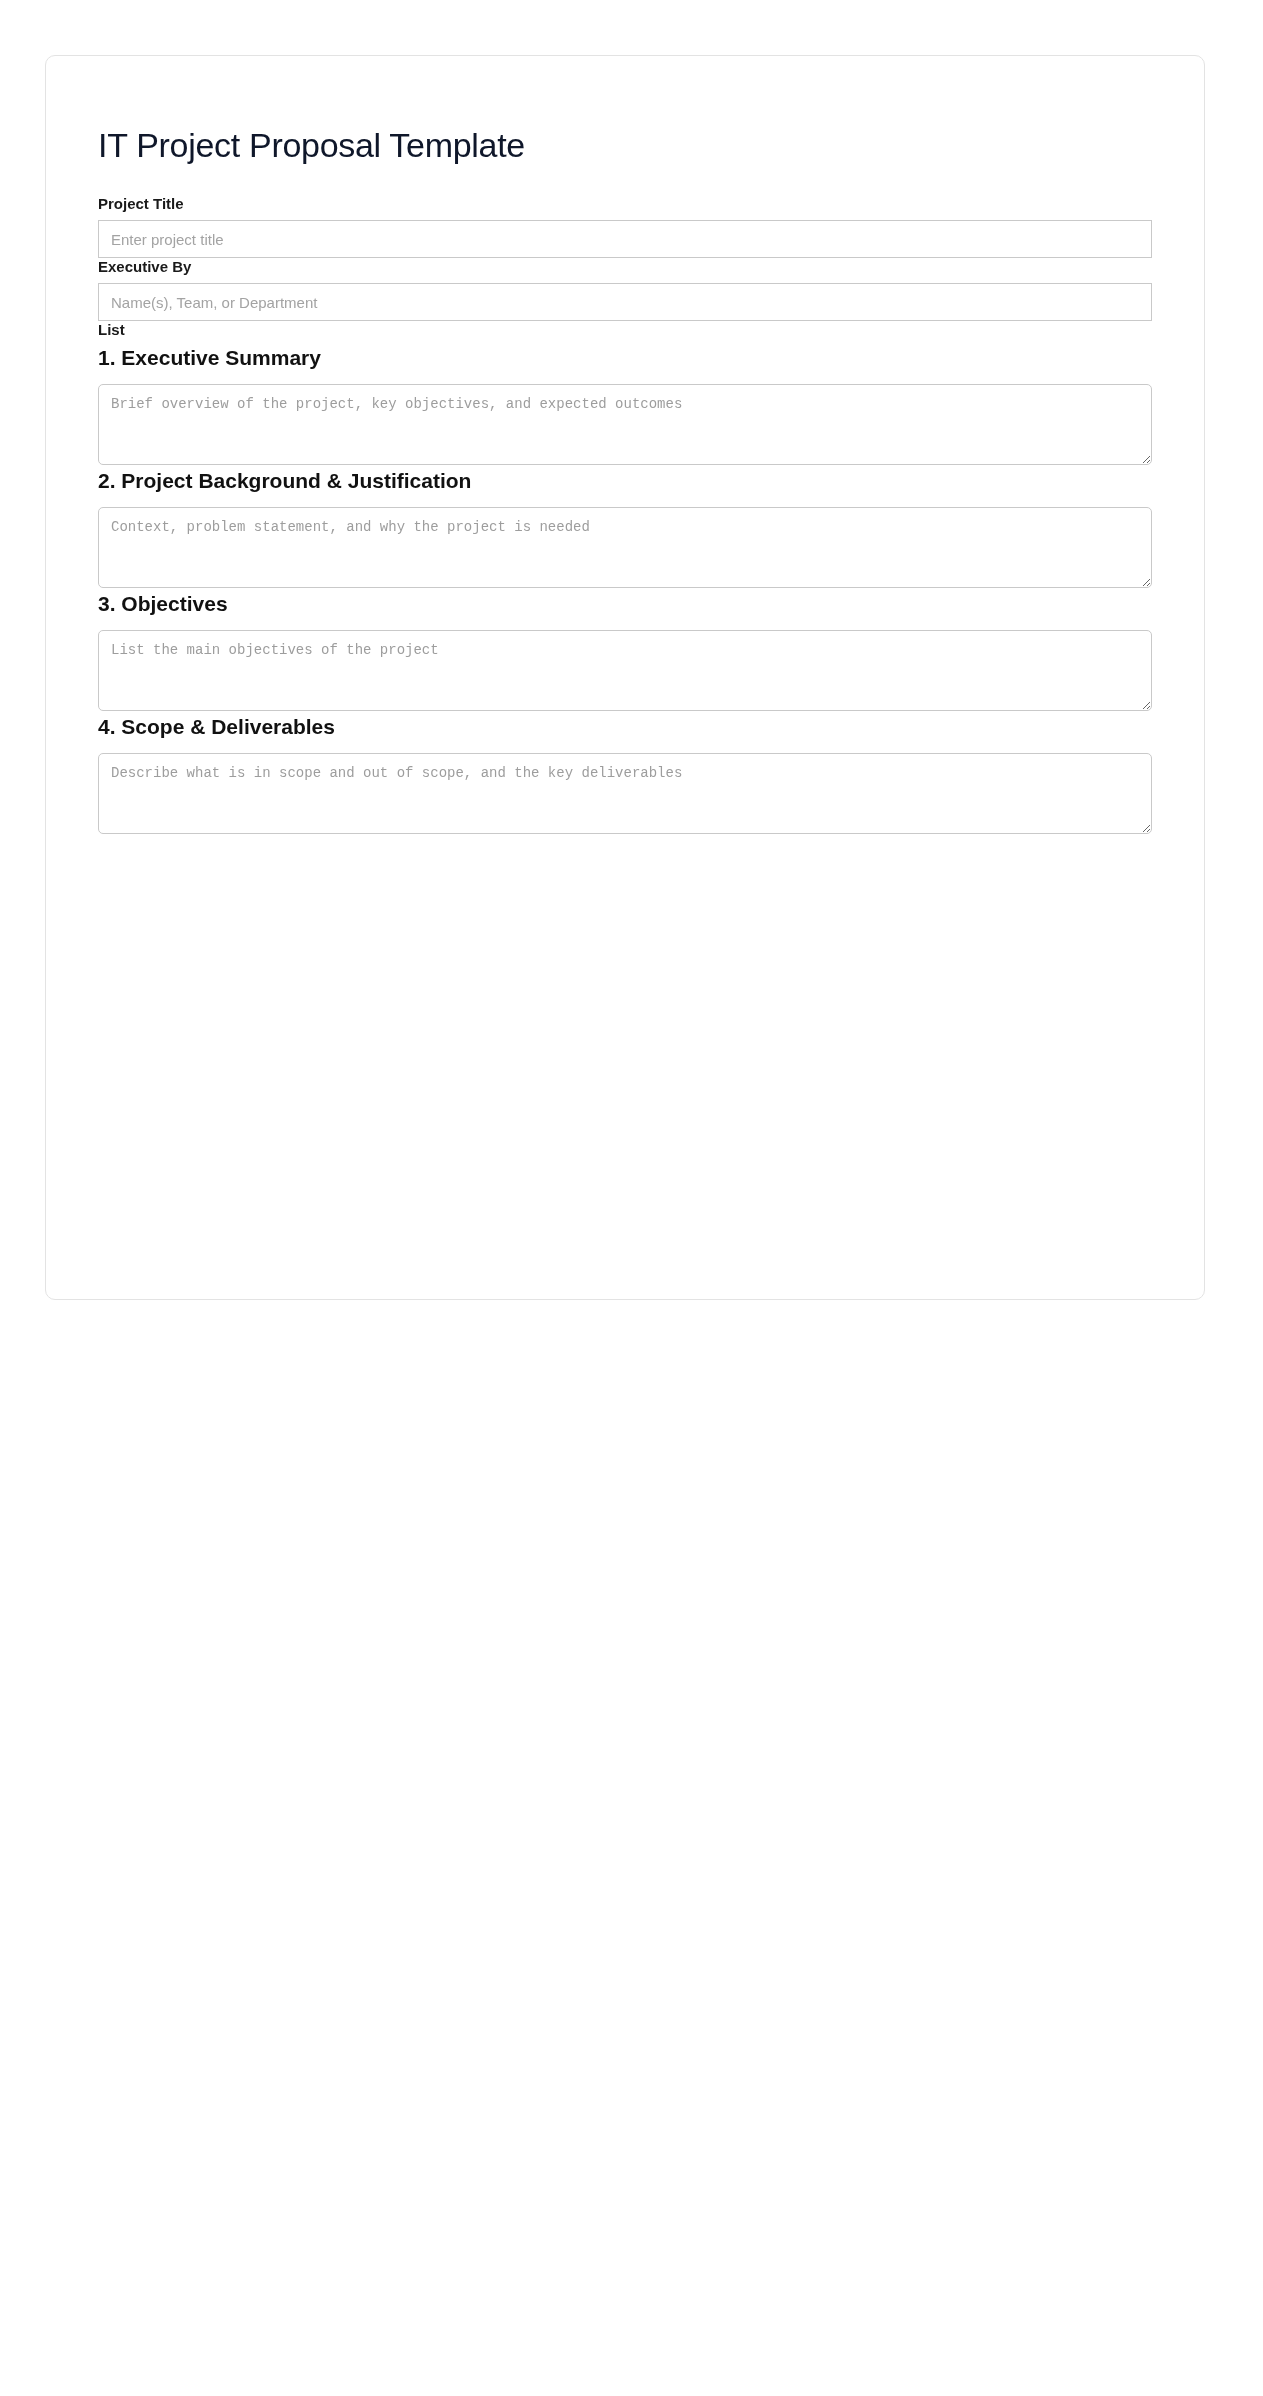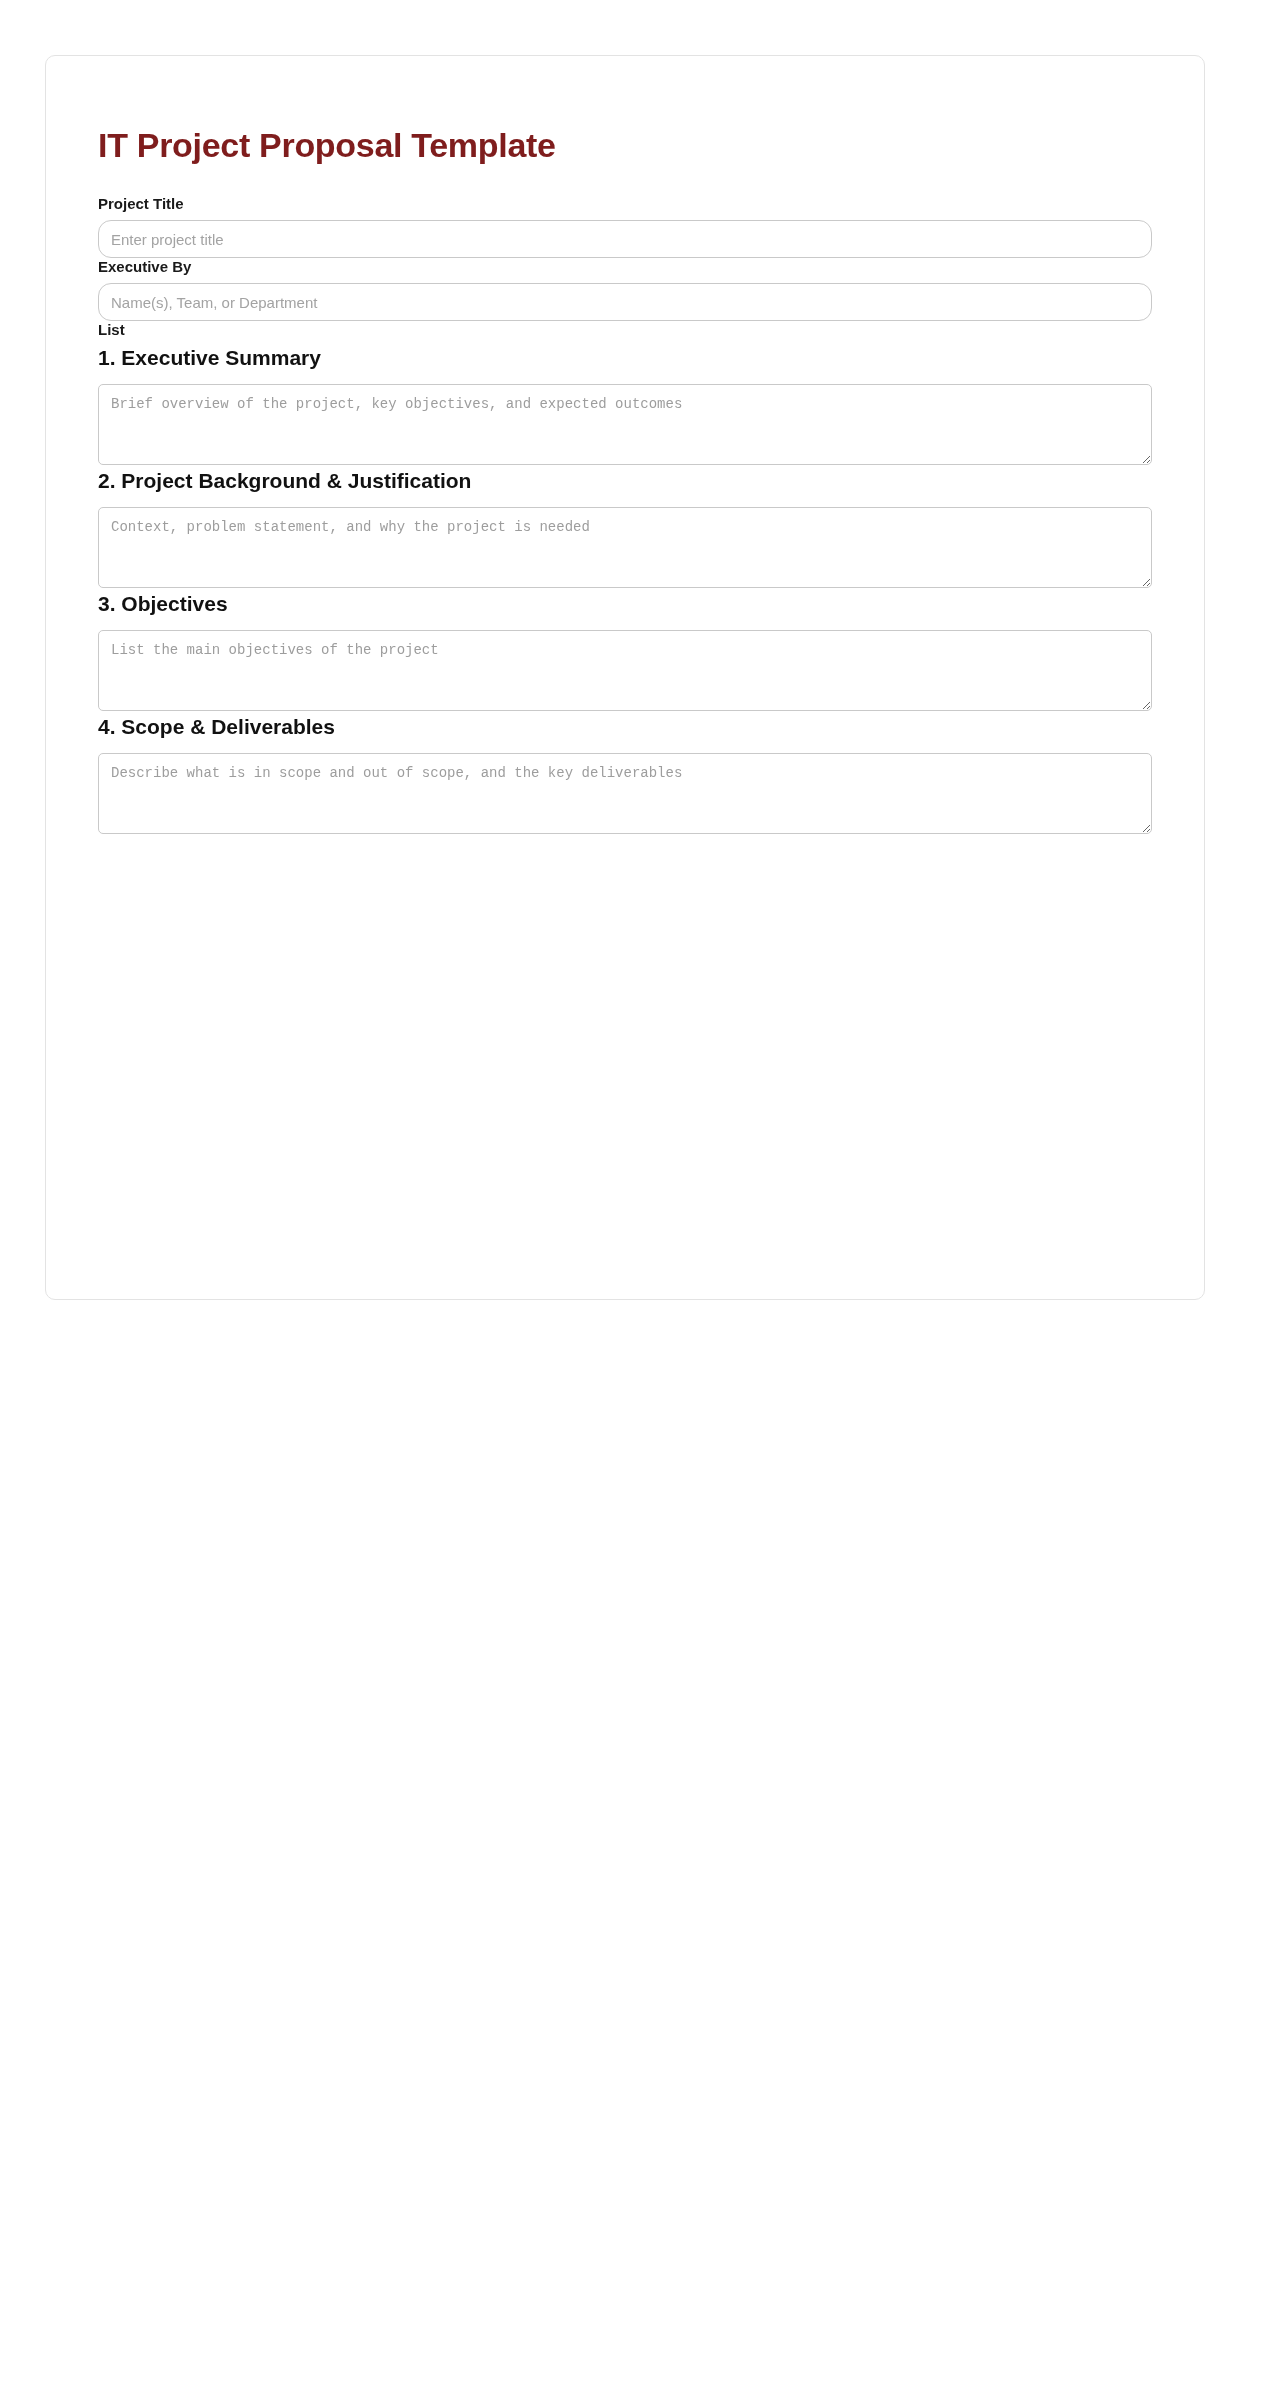--- a/index.html
+++ b/index.html
@@ -25,41 +25,41 @@
     background: #ffffff;
     box-sizing: border-box;
     padding: 60px 52px 40px 52px;
     width: 1160px;
     height: 1245px;
     overflow: hidden;
     position: relative;
   }
   .doc-title {
     font-size: 34px;
-    font-weight: bold;
+    font-weight: normal;
     letter-spacing: -0.3px;
     margin: 10px 0 30px 0;
-    color: #7f1d1d;
+    color: #0f172a;
   }
   .field-label {
     font-size: 15px;
     font-weight: bold;
     color: #1a1a1a;
     margin-bottom: 8px;
     display: block;
   }
   .field-block {
   }
   input.text-input,
   input.date-input {
     box-sizing: border-box;
     width: 100%;
     height: 38px;
     border: 1px solid #c9c9c9;
-    border-radius: 13px;
+    border-radius: 0;
     padding: 6px 12px;
     font-size: 15px;
     color: #111111;
     background: #ffffff;
     outline: none;
   }
   input.text-input::placeholder {
     color: #a3a3a3;
   }
   input.date-input {

